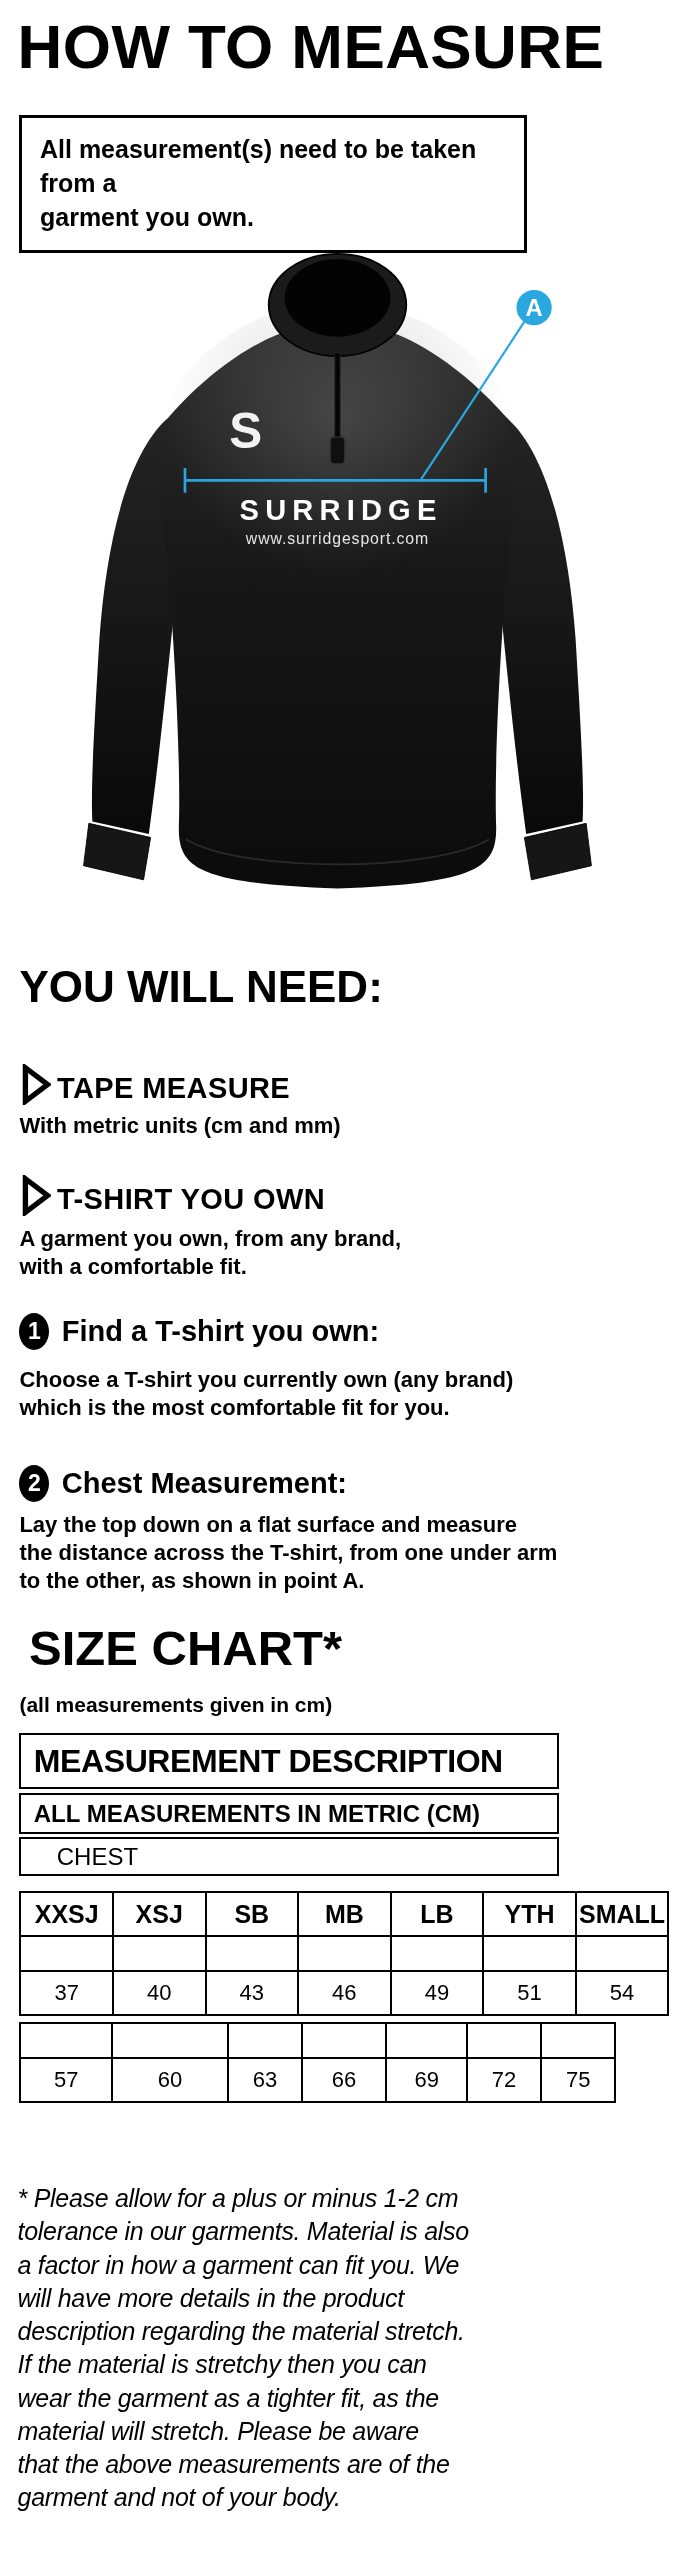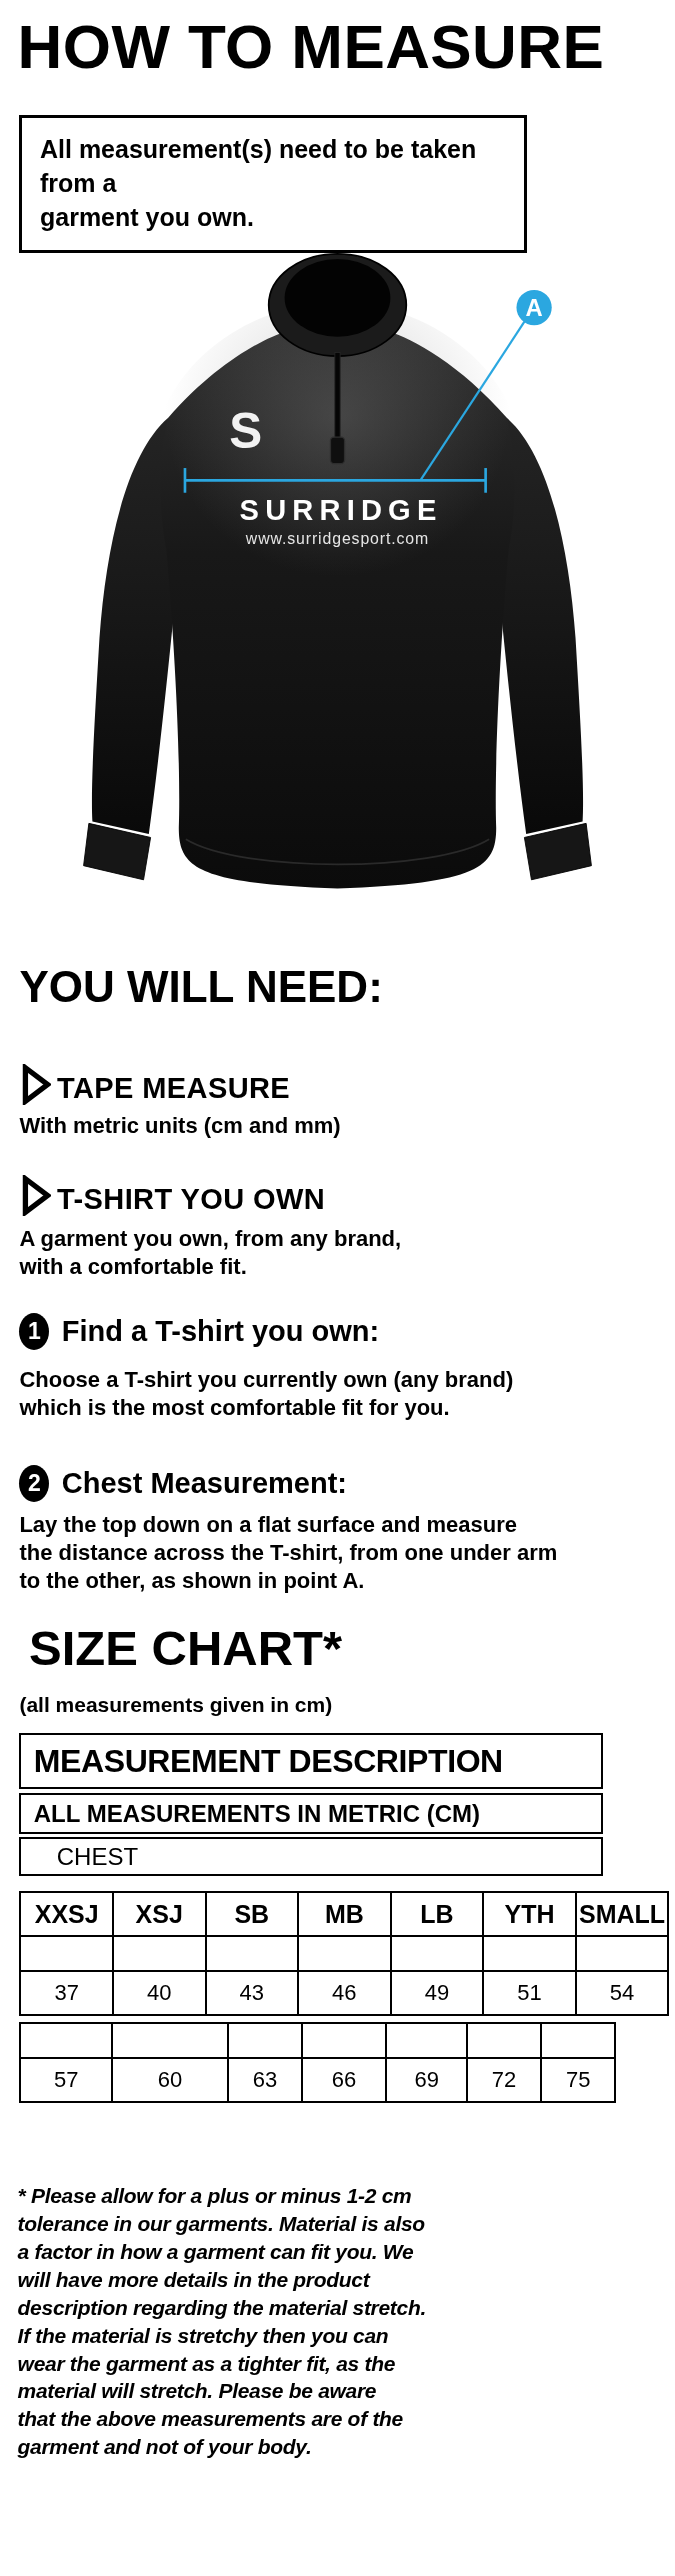--- a/index.html
+++ b/index.html
@@ -48,41 +48,41 @@
   .step-title { font-size:29px; font-weight:bold; }
   .step1 { left:19.4px; top:1313px; }
   .step1-desc { left:19.4px; top:1366px; }
   .step2 { left:19.4px; top:1465px; }
   .step2-desc { left:19.4px; top:1511px; }
 
   .size-chart-h { left:29px; top:1620px; font-size:49px; font-weight:bold; }
   .size-chart-sub { left:19.4px; top:1693px; font-size:21px; font-weight:bold; }
 
   .mdesc-box {
-    left:19.4px; width:584px; border:2.6px solid #000;
+    left:19.4px; width:540px; border:2.6px solid #000;
     display:flex; align-items:center; padding:0 12.4px; background:#fff;
   }
   .mdesc-1 { top:1733px; height:56px; }
   .mdesc-1 .t { font-size:32px; font-weight:bold; letter-spacing:-0.4px; }
   .mdesc-2 { top:1793px; height:41px; }
   .mdesc-2 .t { font-size:24px; font-weight:bold; }
   .mdesc-3 { top:1837px; height:39px; }
   .mdesc-3 .t { font-size:24px; font-weight:normal;margin-left:23px; }
 
   table.sizes-table { position:absolute; border-collapse:collapse; table-layout:fixed; background:#fff; }
   .sizes-table td { border:2.6px solid #000; text-align:center; vertical-align:middle; padding:0; }
   .sizes-table .hrow td { height:44px; font-size:25px; font-weight:bold; }
   .sizes-table .srow td { height:35px; }
   .sizes-table .vrow td { height:44px; font-size:22px; font-weight:normal; }
   .table-junior { left:19.4px; top:1891px; width:650px; }
   .table-adult  { left:19.4px; top:2022px; width:597px; }
 
   .disclaimer {
     left:17.6px; top:2182px; width:655px;
-    font-size:21px; font-weight:bold; font-style:italic;
+    font-size:25px; font-weight:normal; font-style:italic;
     line-height:1.33; letter-spacing:-0.3px; white-space:pre-line;
   }
 </style>
 </head>
 <body>
 
 <h1 class="abs main-title">HOW TO MEASURE</h1>
 
 <div class="abs notice-box">
   <div class="notice-text">All measurement(s) need to be taken from a

